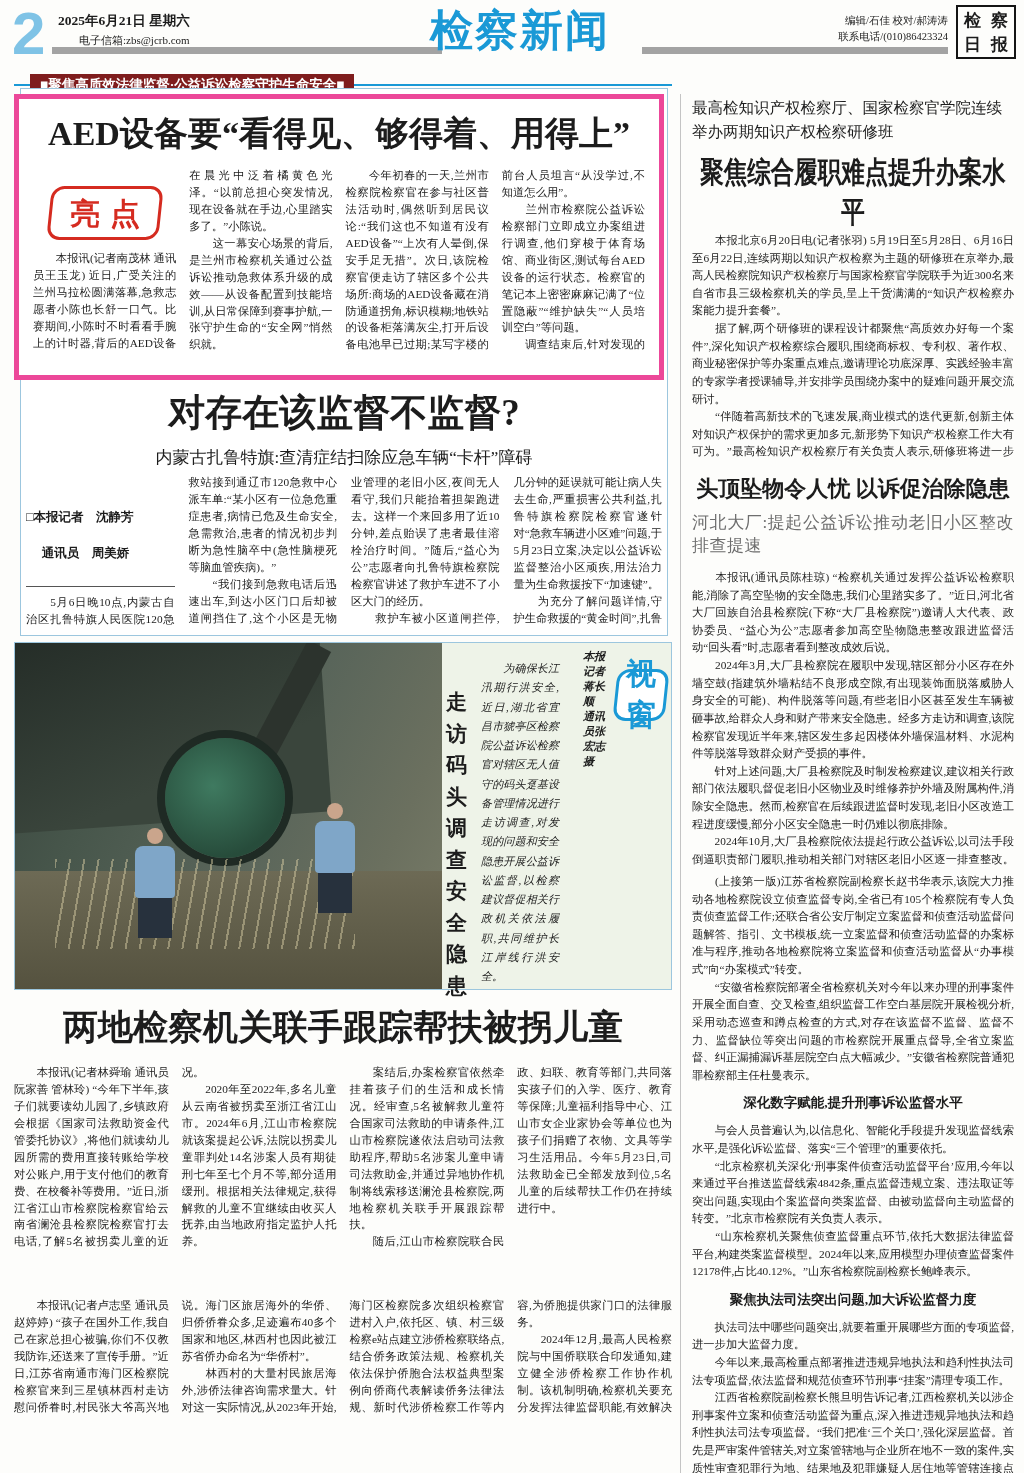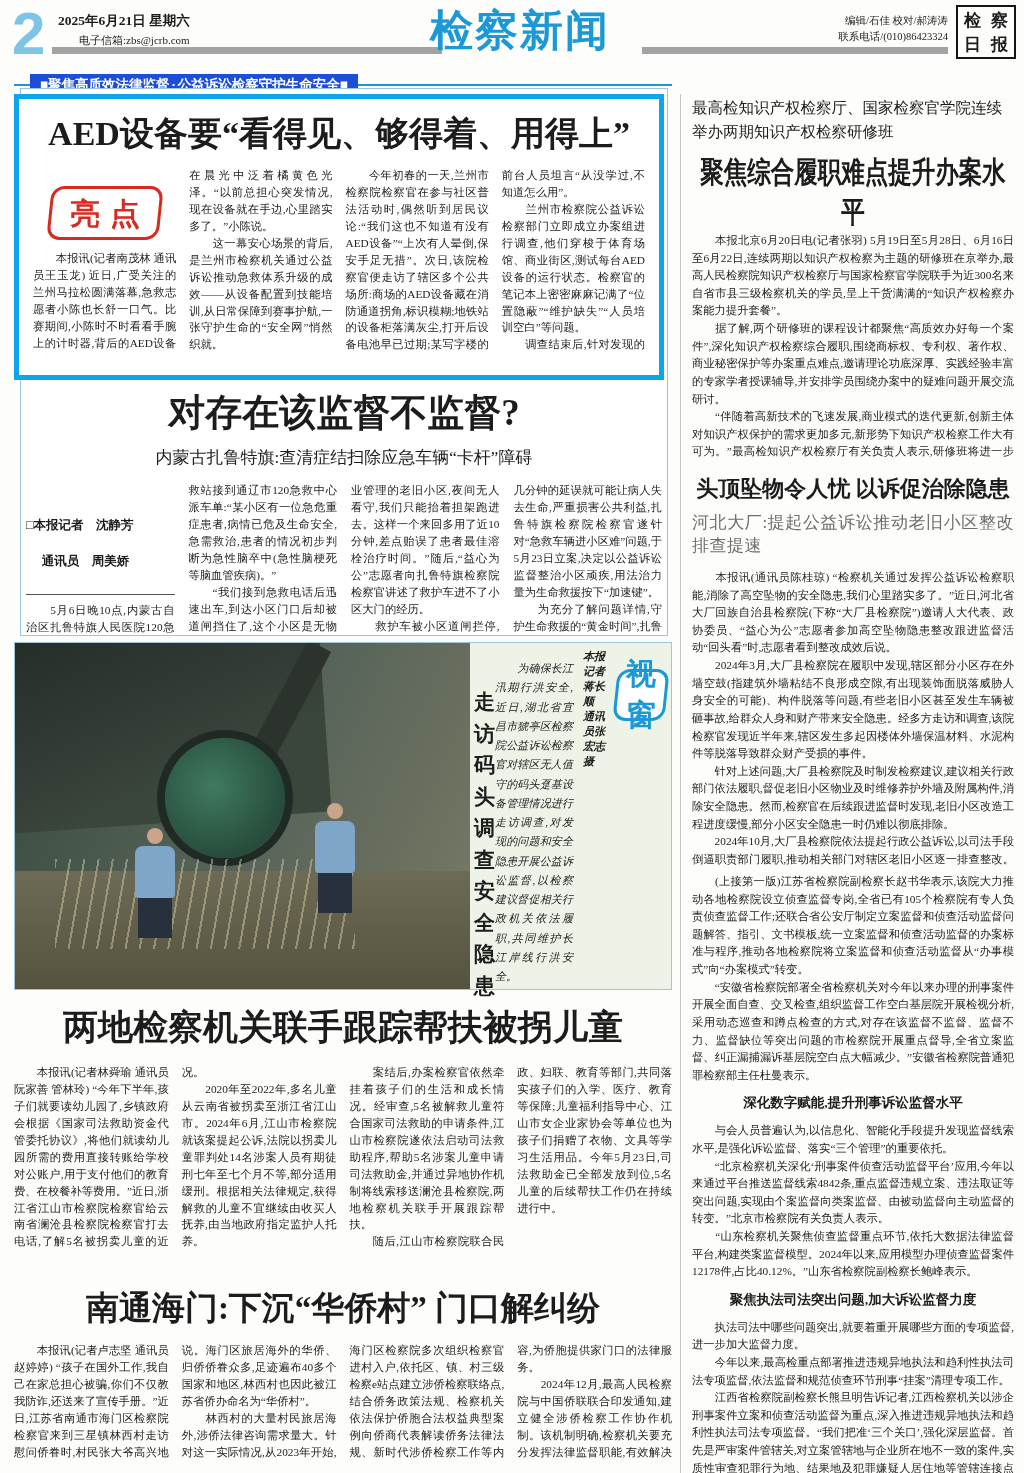--- a/index.html
+++ b/index.html
@@ -19,42 +19,42 @@
             font-family:"Liberation Sans","DejaVu Sans",sans-serif;letter-spacing:2px;}
   .editorinfo{left:700px;top:13px;width:248px;text-align:right;font-size:10.5px;line-height:1.5;}
   .logo{left:956px;top:5px;width:54px;height:48px;border:2px solid #141414;display:grid;
         grid-template-columns:1fr 1fr;align-items:center;justify-items:center;
         font-size:17px;font-weight:bold;line-height:1;padding:1px;}
   
   .banner{left:14px;top:74px;width:658px;display:flex;align-items:center;}
   .banner .line{border-top:2px solid #1a99d6;}
   .banner .l1{width:16px;}
   .banner .l2{flex:1;}
-  .banner .strip{background:#1d4ed8;color:#fff;font-weight:bold;font-size:13.5px;
-                 padding:2px 10px;white-space:nowrap;font-family:Liberation Mono, monospace;}
+  .banner .strip{background:#7f1d1d;color:#fff;font-weight:bold;font-size:13.5px;
+                 padding:2px 10px;white-space:nowrap;font-family:Liberation Serif, serif;}
   
   .bluebox{left:20px;top:88px;width:646px;height:546px;border:1px solid #9cc6de;background:#fff;}
-  .redbox{left:14px;top:94px;width:650px;height:286px;background:#fff;border:5px solid #0ea5e9;
+  .redbox{left:14px;top:94px;width:650px;height:286px;background:#fff;border:5px solid #ec4899;
           box-sizing:border-box;padding:6px 14px;}
   .headline{font-weight:bold;text-align:center;letter-spacing:0;}
   .aed-headline{font-size:34px;margin-top:6px;}
   .aed-subtitle{font-size:17px;text-align:center;margin-top:10px;}
   .colbody{column-gap:13px;font-size:11.3px;line-height:1.5;text-align:justify;
            white-space:pre-line;overflow:hidden;}
   .aed-body{margin-top:10px;column-count:4;height:196px;}
   .badge{border-radius:13px;display:flex;align-items:center;justify-content:center;
          transform:skewX(-6deg);break-inside:avoid;}
   .badge span{transform:skewX(6deg);font-weight:bold;}
   .badge-liang{width:106px;height:48px;border:3px solid #d52b20;margin:2px auto 10px;}
   .badge-liang span{color:#d52b20;font-size:30px;letter-spacing:10px;padding-left:10px;}
   
   .amb{left:26px;top:388px;width:636px;}
   .amb-headline{font-size:37px;}
   .amb-subtitle{font-size:17px;text-align:center;margin-top:8px;}
-  .amb-body{margin-top:13px;column-count:4;column-gap:14px;height:158px;}
+  .amb-body{margin-top:5px;column-count:4;column-gap:14px;height:158px;}
   .byline-block{break-inside:avoid;border-bottom:1px solid #555;padding-bottom:7px;margin-bottom:7px;}
   .byline-block div{font-size:12.5px;font-weight:bold;white-space:pre;}
   
   .photosec{left:14px;top:642px;width:658px;height:348px;border:1px solid #9cc6de;
             box-sizing:border-box;display:flex;background:#eef3e8;}
   .photo{width:490px;height:100%;position:relative;overflow:hidden;
          background:linear-gradient(115deg,#39463e 0%,#47564b 25%,#59655a 55%,#6b705f 80%,#7a7d69 100%);}
   .machinery{position:absolute;left:-20px;top:-20px;width:330px;height:200px;
              background:linear-gradient(160deg,#232b26,#3a453c 70%);transform:rotate(-4deg);}
   .winch{position:absolute;left:150px;top:95px;width:120px;height:120px;border-radius:50%;
@@ -65,21 +65,21 @@
   .ropes{position:absolute;left:40px;bottom:40px;width:300px;height:90px;
          background:repeating-linear-gradient(100deg,rgba(210,200,160,.5) 0 2px,transparent 2px 14px);}
   .officer{position:absolute;}
   .officer .head{width:16px;height:16px;border-radius:50%;background:#caa58c;margin:0 auto;}
   .officer .shirt{width:40px;height:52px;border-radius:8px 8px 4px 4px;background:#7fa6c8;margin-top:2px;}
   .officer .pants{width:34px;height:40px;background:#27313d;margin:0 auto;}
   .off1{left:120px;top:185px;}
   .off2{left:300px;top:160px;}
   .caption{flex:1;padding:0 4px;display:flex;}
   .cap-title{font-size:21px;font-weight:bold;text-align:center;line-height:1.5;margin-top:44px;white-space:pre-line;}
-  .cap-body{margin:16px 0 0;font-size:11px;line-height:1.75;text-align:justify;font-style:italic;white-space:pre-line;}
+  .cap-body{margin:16px 14px 0;font-size:11px;line-height:1.75;text-align:justify;font-style:italic;white-space:pre-line;}
   .cap-credit{margin:6px 10px 0;font-size:11px;font-weight:bold;font-style:italic;}
   .badge-shichuang{width:102px;height:46px;border:3px solid #1a99d6;margin:26px auto 0;background:#fff;}
   .badge-shichuang span{color:#1a99d6;font-size:30px;letter-spacing:8px;padding-left:8px;}
   
   .children{left:14px;top:1004px;width:658px;}
   .children-headline{font-size:35px;}
   .children-body{margin-top:13px;column-count:4;height:204px;}
   .haimen{left:14px;top:1286px;width:658px;height:186px;overflow:hidden;}
   .haimen-headline{font-size:33px;}
   .haimen-body{margin-top:11px;column-count:4;height:132px;}
@@ -190,21 +190,20 @@
 
 <div class="abs children">
   <div class="headline children-headline">两地检察机关联手跟踪帮扶被拐儿童</div>
   <div class="colbody children-body">　　本报讯(记者林舜瑜 通讯员阮家善 管林玲) “今年下半年,孩子们就要读幼儿园了,乡镇政府会根据《国家司法救助资金代管委托协议》,将他们就读幼儿园所需的费用直接转账给学校对公账户,用于支付他们的教育费、在校餐补等费用。”近日,浙江省江山市检察院检察官给云南省澜沧县检察院检察官打去电话,了解5名被拐卖儿童的近况。
 　　2020年至2022年,多名儿童从云南省被拐卖至浙江省江山市。2024年6月,江山市检察院就该案提起公诉,法院以拐卖儿童罪判处14名涉案人员有期徒刑七年至七个月不等,部分适用缓刑。根据相关法律规定,获得解救的儿童不宜继续由收买人抚养,由当地政府指定监护人托养。
 　　案结后,办案检察官依然牵挂着孩子们的生活和成长情况。经审查,5名被解救儿童符合国家司法救助的申请条件,江山市检察院遂依法启动司法救助程序,帮助5名涉案儿童申请司法救助金,并通过异地协作机制将线索移送澜沧县检察院,两地检察机关联手开展跟踪帮扶。
 　　随后,江山市检察院联合民政、妇联、教育等部门,共同落实孩子们的入学、医疗、教育等保障;儿童福利指导中心、江山市女企业家协会等单位也为孩子们捐赠了衣物、文具等学习生活用品。今年5月23日,司法救助金已全部发放到位,5名儿童的后续帮扶工作仍在持续进行中。</div>
 </div>
 
 <div class="abs haimen">
-  <div class="headline haimen-headline">南通海门:下沉“华侨村” 门口解纠纷</div>
   <div class="colbody haimen-body">　　本报讯(记者卢志坚 通讯员赵婷婷) “孩子在国外工作,我自己在家总担心被骗,你们不仅教我防诈,还送来了宣传手册。”近日,江苏省南通市海门区检察院检察官来到三星镇林西村走访慰问侨眷时,村民张大爷高兴地说。海门区旅居海外的华侨、归侨侨眷众多,足迹遍布40多个国家和地区,林西村也因此被江苏省侨办命名为“华侨村”。
 　　林西村的大量村民旅居海外,涉侨法律咨询需求量大。针对这一实际情况,从2023年开始,海门区检察院多次组织检察官进村入户,依托区、镇、村三级检察e站点建立涉侨检察联络点,结合侨务政策法规、检察机关依法保护侨胞合法权益典型案例向侨商代表解读侨务法律法规、新时代涉侨检察工作等内容,为侨胞提供家门口的法律服务。
 　　2024年12月,最高人民检察院与中国侨联联合印发通知,建立健全涉侨检察工作协作机制。该机制明确,检察机关要充分发挥法律监督职能,有效解决涉侨法律纠纷和侨胞权益遭受侵害的问题,把矛盾纠纷化解在基层、化解在门口。</div>
 </div>
 
 <div class="abs vline"></div>
 <div class="abs rightcol">
   <div class="ip-kicker">最高检知识产权检察厅、国家检察官学院连续举办两期知识产权检察研修班</div>
   <div class="headline ip-headline">聚焦综合履职难点提升办案水平</div>
   <div class="ip-body">　　本报北京6月20日电(记者张羽) 5月19日至5月28日、6月16日至6月22日,连续两期以知识产权检察为主题的研修班在京举办,最高人民检察院知识产权检察厅与国家检察官学院联手为近300名来自省市县三级检察机关的学员,呈上干货满满的“知识产权检察办案能力提升套餐”。

